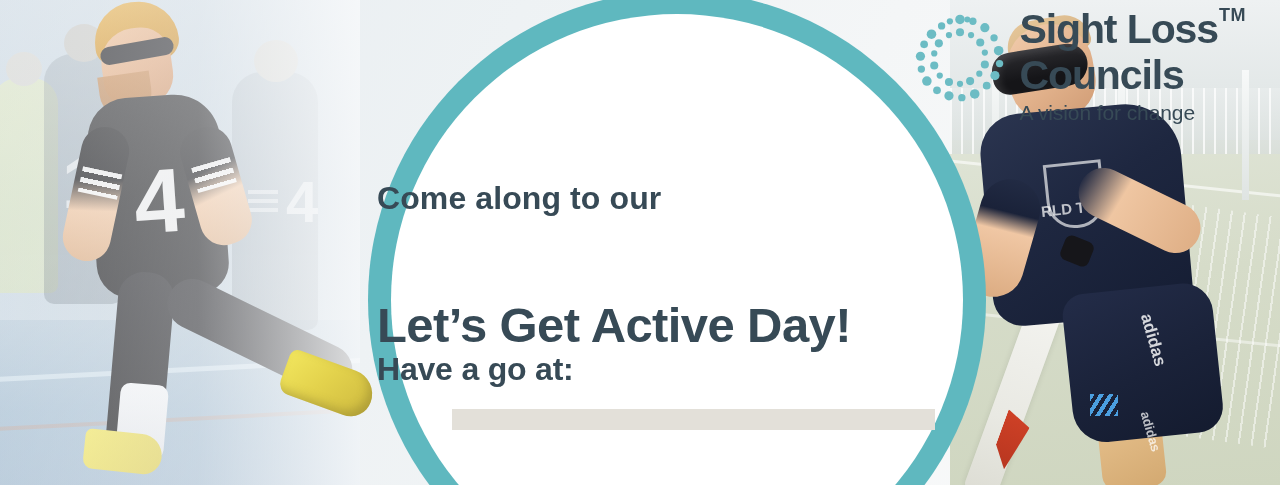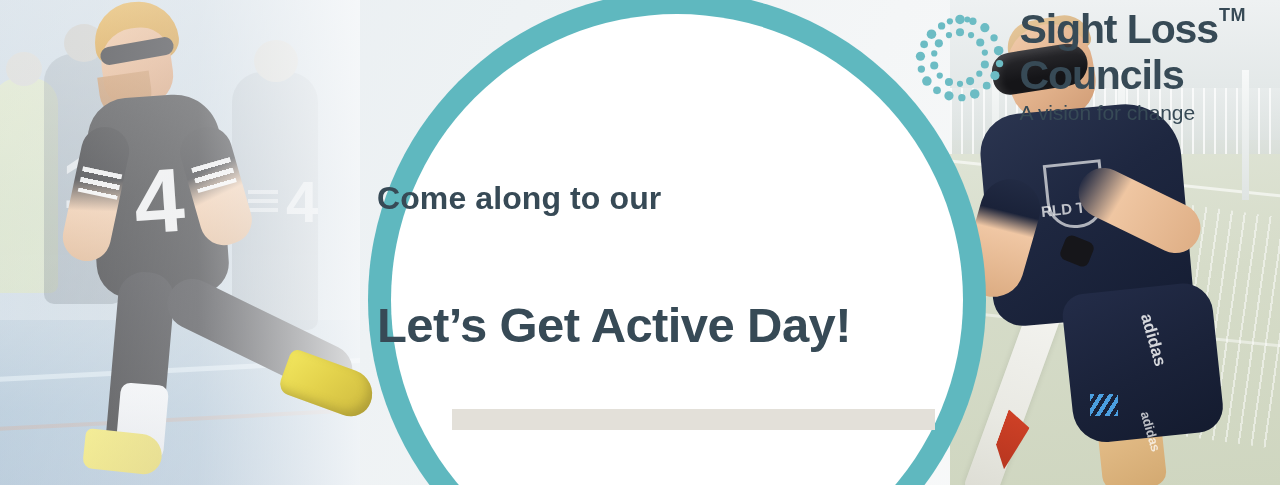--- a/index.html
+++ b/index.html
@@ -405,20 +405,21 @@
   </div>
 
   <div class="ring"></div>
   <div class="disc"></div>
 
   <div class="k-boot"></div>
 
   <div class="content">
     <div class="line-come">Come along to our</div>
     <div class="line-title">Let’s Get Active Day!</div>
+    <div class="line-have">Have a go at:</div>
     <div class="activities">
     </div>
   </div>
 
   <div class="logo">
     <svg class="logo-mark" viewBox="0 0 100 100">
       <g fill="#6cbcc4">
         <circle cx="50" cy="7" r="5.2"></circle>
           <circle cx="64" cy="9" r="4.0"></circle>
         <circle cx="77" cy="16" r="5.0"></circle>

